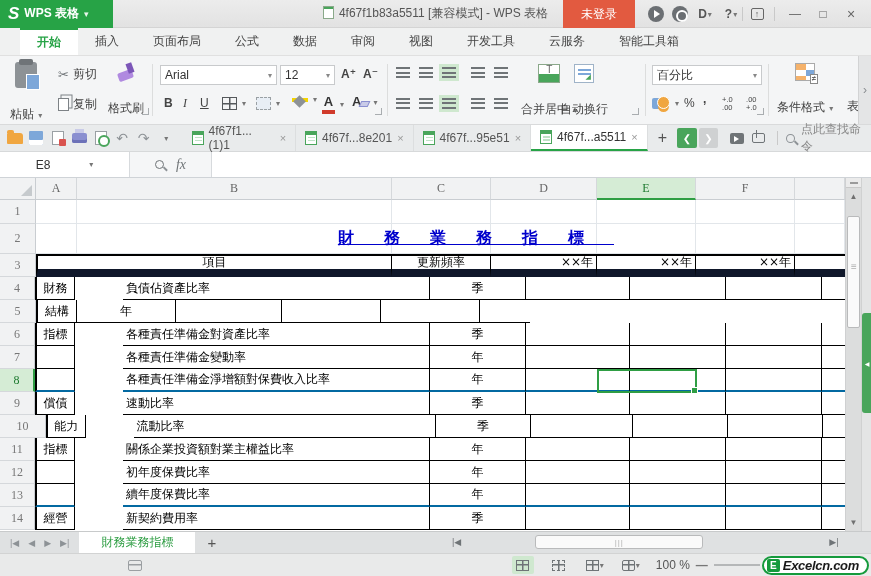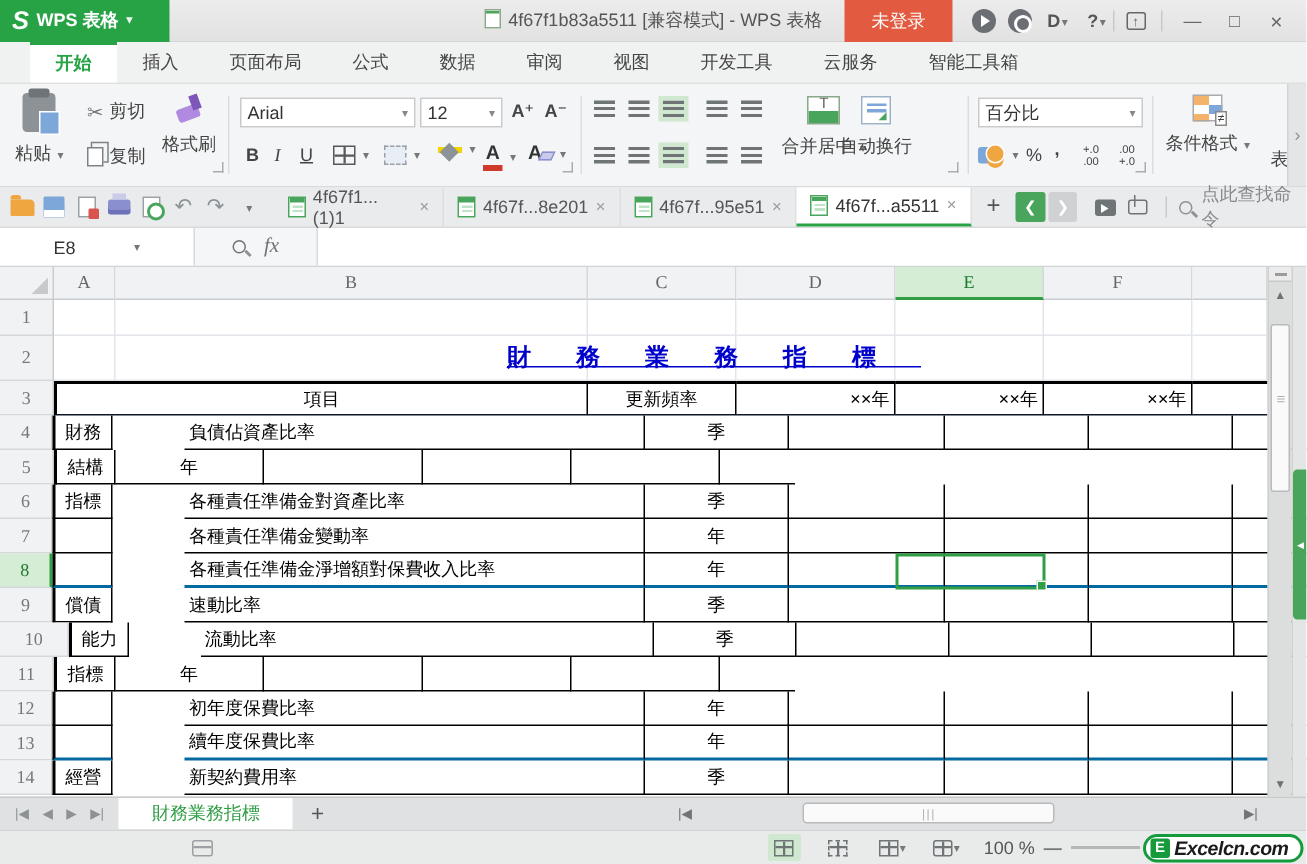--- a/index.html
+++ b/index.html
@@ -36,21 +36,21 @@
   
   #menubar { left:0; top:28px; width:871px; height:28px; background:#f0f1f1; display:flex; align-items:stretch;
              padding-left:20px; gap:0; border-bottom:1px solid #e0e0e0; }
   .mtab { padding:0 17px; display:flex; align-items:center; color:#444; cursor:default; }
   .mtab.active { background:#fff; color:#27a346; font-weight:bold; border-top:2px solid #27a346; }
 
   
   #ribbon { left:0; top:56px; width:871px; height:69px; background:#f4f5f6; border-bottom:1px solid #d9dadb; }
   .rsep { position:absolute; top:8px; width:1px; height:52px; background:#dcdddd; }
   .rlabel { font-size:12px; color:#444; white-space:nowrap; }
-  .bigbtn { position:absolute; display:flex; flex-direction:column; align-items:center; gap:6px; color:#444; }
+  .bigbtn { position:absolute; display:flex; flex-direction:column; align-items:center; gap:18px; color:#444; }
   .smallbtn { position:absolute; display:flex; align-items:center; gap:4px; color:#444; }
   .combo { position:absolute; background:#fff; border:1px solid #c8cacc; display:flex; align-items:center;
            justify-content:space-between; padding:0 4px; height:20px; }
   .combo .caret{ font-size:8px; color:#888; }
   .glyphbtn { position:absolute; display:flex; align-items:flex-end; gap:1px; color:#333; }
   .bars { width:14px; height:11px; background:linear-gradient(#6f7477 0 2px,transparent 2px 4.5px,#6f7477 4.5px 6.5px,transparent 6.5px 9px,#6f7477 9px 11px); }
   .bars.sel { outline:3px solid #cfe8cf; background-color:#cfe8cf; }
   .clipboard { width:22px; height:26px; background:#8d9296; border-radius:3px; position:relative; }
   .clipboard::before{ content:""; position:absolute; left:4px; top:-3px; width:14px; height:6px; background:#6f7478; border-radius:2px; }
   .clipboard::after{ content:""; position:absolute; right:-3px; bottom:-2px; width:12px; height:14px; background:#7da7d9; border:1px solid #fff; }
@@ -133,21 +133,21 @@
   .g-row { display:flex; }
   .g-rowhdr { width:36px; background:#f1f2f3; border-right:1px solid #c9cdd1; border-bottom:1px solid #d5d8db;
               display:flex; align-items:center; justify-content:center; color:#777; font-size:12px;
               font-family:"Liberation Serif","DejaVu Serif",serif; }
   .g-rowhdr.sel { background:#d5ecd5; border-right:2px solid #2f9e44; color:#1e7a30; }
   .cell { font-family:"DejaVu Serif","Liberation Serif",serif; font-size:12px; color:#000;
           display:flex; align-items:center; overflow:hidden; white-space:nowrap; }
   .lc { border-right:1px solid #e2e6ea; border-bottom:1px solid #e2e6ea; }
   .tc { border-right:1px solid #000; border-bottom:1px solid #000; }
   .tc.first { border-left:2px solid #000; }
-  .tc.toprow { border-top:2px solid #000; border-bottom:1px solid #0f172a;font-family:Liberation Mono, monospace; }
+  .tc.toprow { border-top:2px solid #000; border-bottom:8px solid #0f172a; }
   .tc.thick { border-bottom:2px solid #0369a1; }
   .tc.nr { border-right:none; }
   .ctr { justify-content:center; }
   .rgt { justify-content:flex-end; padding-right:3px; }
   .lft { padding-left:3px;margin-left:48px; }
   #sheet-title { position:absolute; left:338px; top:4px; color:#0000cc; font-weight:bold; font-size:16px;
           letter-spacing:30px; text-decoration:underline; font-family:"DejaVu Serif","Liberation Serif",serif; white-space:nowrap; }
   #selection { position:absolute; left:597px; top:191px; width:100px; height:24px; border:2px solid #2f9e44; background:transparent; }
   #selection::after{ content:""; position:absolute; right:-3px; bottom:-3px; width:5px; height:5px; background:#2f9e44; border:1px solid #fff; }
 
@@ -529,20 +529,21 @@
         <div class="cell tc lft" style="width: 315px;">流動比率</div>
         <div class="cell tc ctr" style="width: 99px;">季</div>
         <div class="cell tc" style="width: 106px;"></div>
         <div class="cell tc" style="width: 99px;"></div>
         <div class="cell tc" style="width: 99px;"></div>
         <div class="cell tc nr" style="width: 50px;"></div>
       </div>
       <div class="g-row" style="height: 23px; position: relative;">
         <div class="g-rowhdr" style="width: 36px;">11</div>
         <div class="cell tc first ctr" style="width: 41px;">指標</div>
+        <div class="cell tc lft" style="width: 315px;">關係企業投資額對業主權益比率</div>
         <div class="cell tc ctr" style="width: 99px;">年</div>
         <div class="cell tc" style="width: 106px;"></div>
         <div class="cell tc" style="width: 99px;"></div>
         <div class="cell tc" style="width: 99px;"></div>
         <div class="cell tc nr" style="width: 50px;"></div>
       </div>
       <div class="g-row" style="height: 23px; position: relative;">
         <div class="g-rowhdr" style="width: 36px;">12</div>
         <div class="cell tc first ctr" style="width: 41px;"></div>
         <div class="cell tc lft" style="width: 315px;">初年度保費比率</div>

